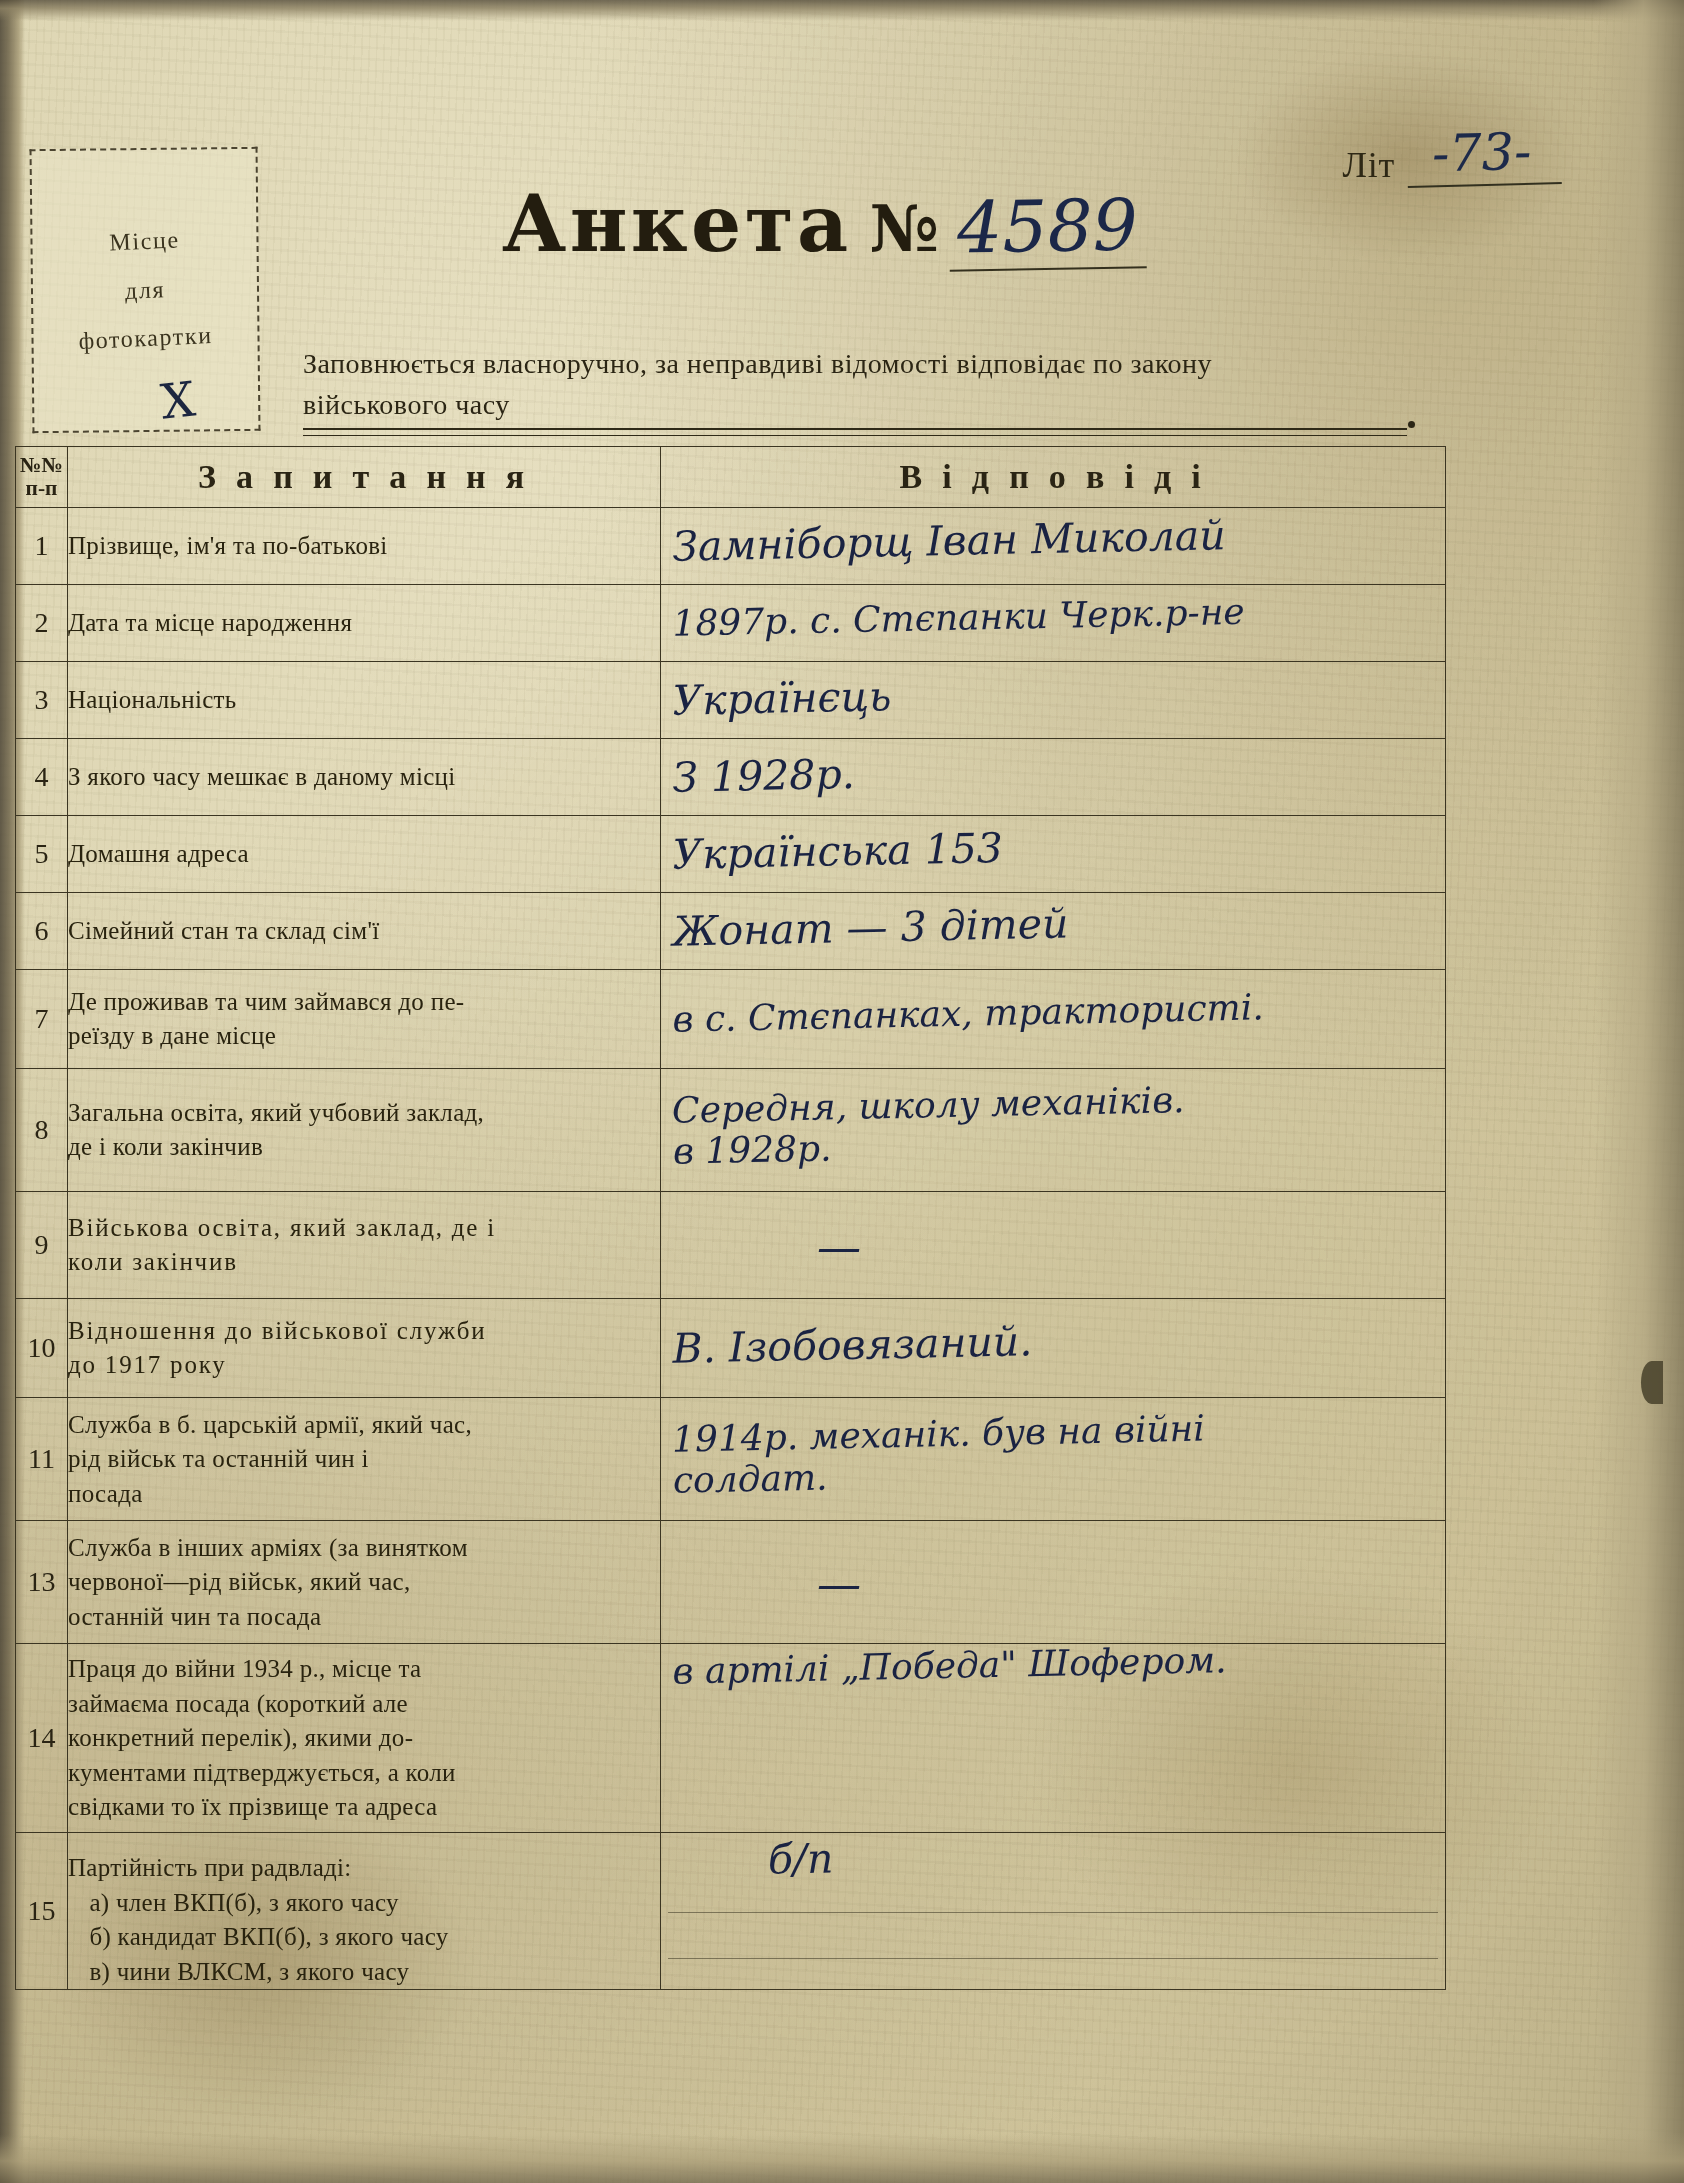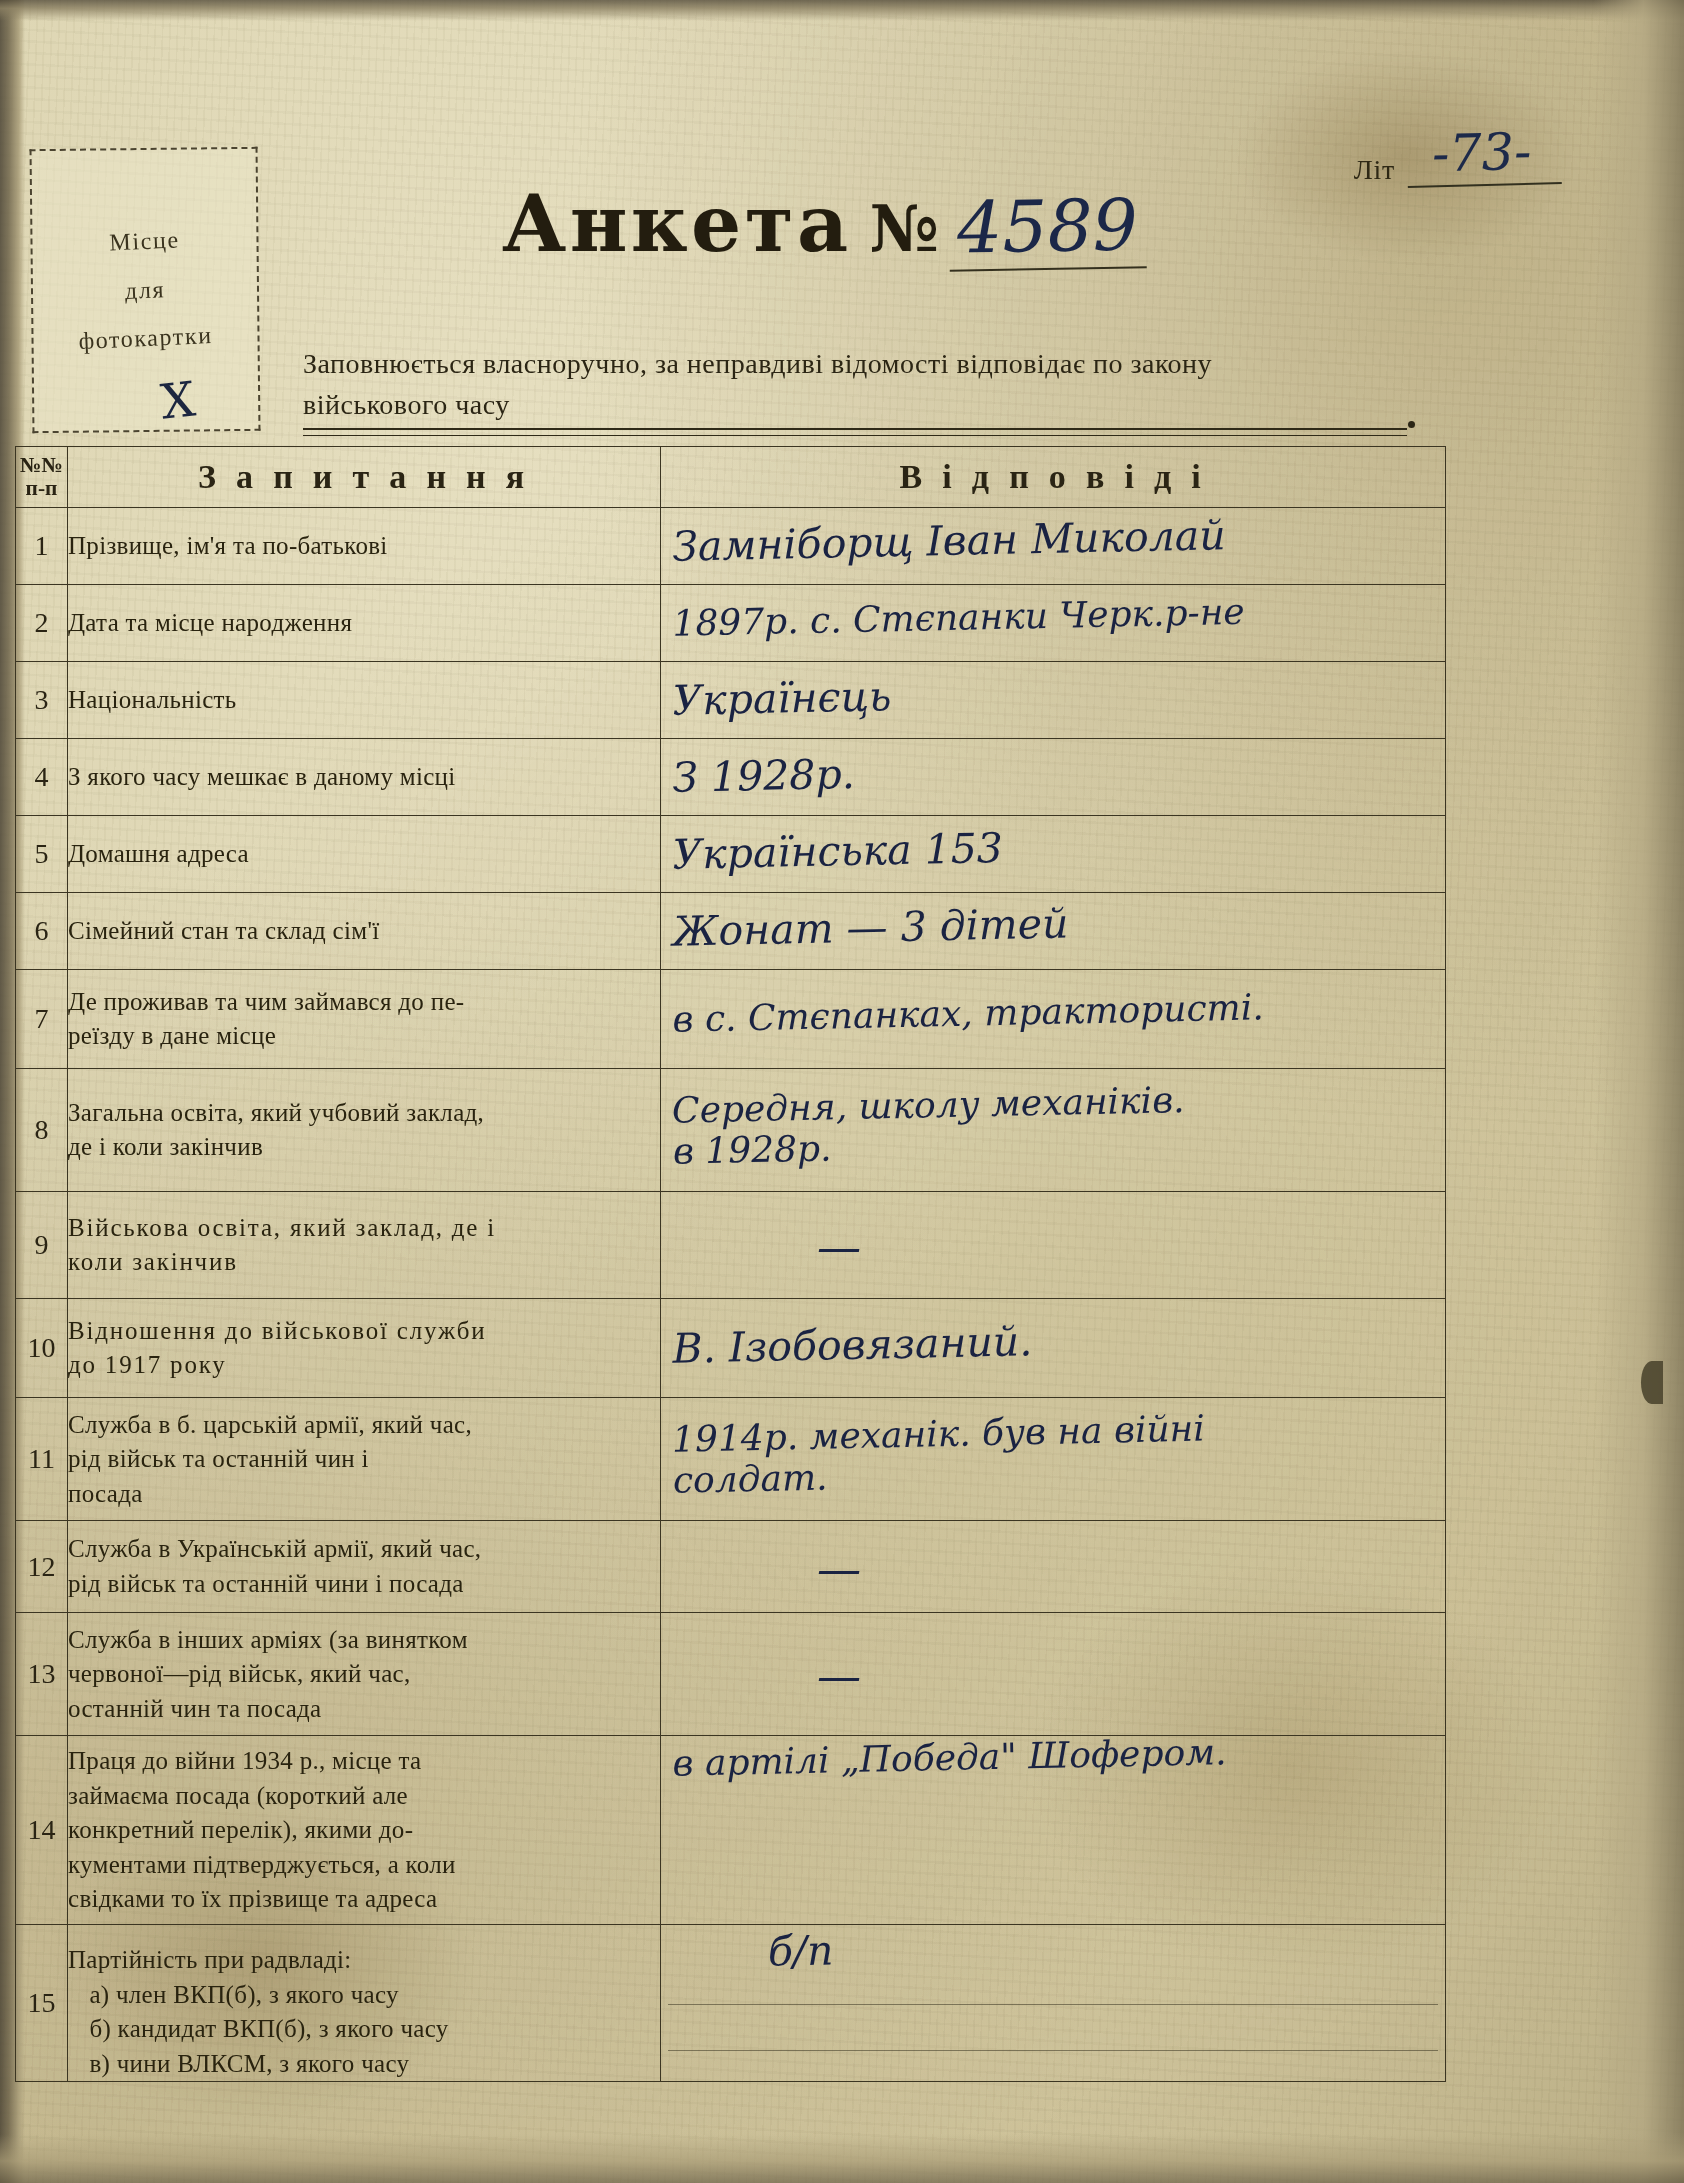--- a/index.html
+++ b/index.html
@@ -75,21 +75,21 @@
   
   .lit-row {
     position: absolute;
     right: 123px;
     top: 123px;
     display: flex;
     align-items: flex-end;
     gap: 11.5px;
   }
   .lit-label {
-    font-size: 28px;
+    font-size: 36px;
     letter-spacing: 0.8px;
     color: #2e2815;
   }
   .lit-value {
     font-family: "DejaVu Serif", serif;
     font-size: 51px;
     color: #1d2a4a;
     border-bottom: 2.5px solid #32301f;
     padding: 0 30px 1.6px 25px;
     transform: rotate(-1.5deg);
@@ -420,30 +420,20 @@
         <td class="c-q">
             <div class="q-text" style="white-space:pre-line">Служба в б. царській армії, який час,
 рід військ та останній чин і
 посада</div>
           </td>
         <td class="c-a">
             <div class="ans small">1914р. механік. був на війні
 солдат.</div>
           </td>
       </tr>
-      <tr style="height:92px">
-        <td class="c-num">12</td>
-        <td class="c-q">
-            <div class="q-text" style="white-space:pre-line">Служба в Українській армії, який час,
-рід військ та останній чини і посада</div>
-          </td>
-        <td class="c-a">
-            <div class="ans dash">—</div>
-          </td>
-      </tr>
       <tr style="height:123px">
         <td class="c-num">13</td>
         <td class="c-q">
             <div class="q-text" style="white-space:pre-line">Служба в інших арміях (за винятком
 червоної—рід військ, який час,
 останній чин та посада</div>
           </td>
         <td class="c-a">
             <div class="ans dash">—</div>
           </td>

